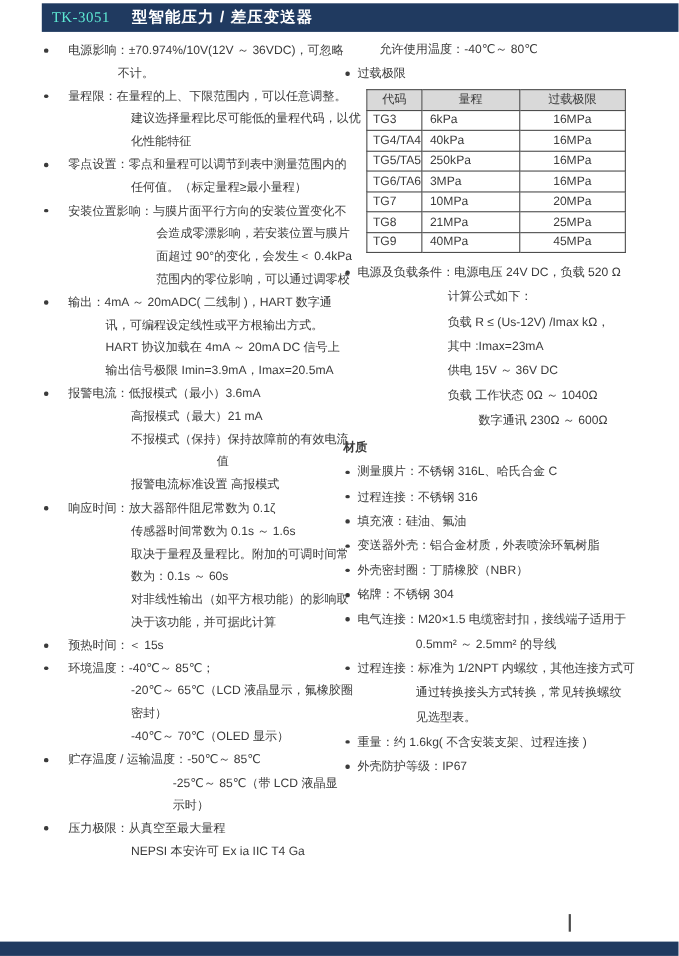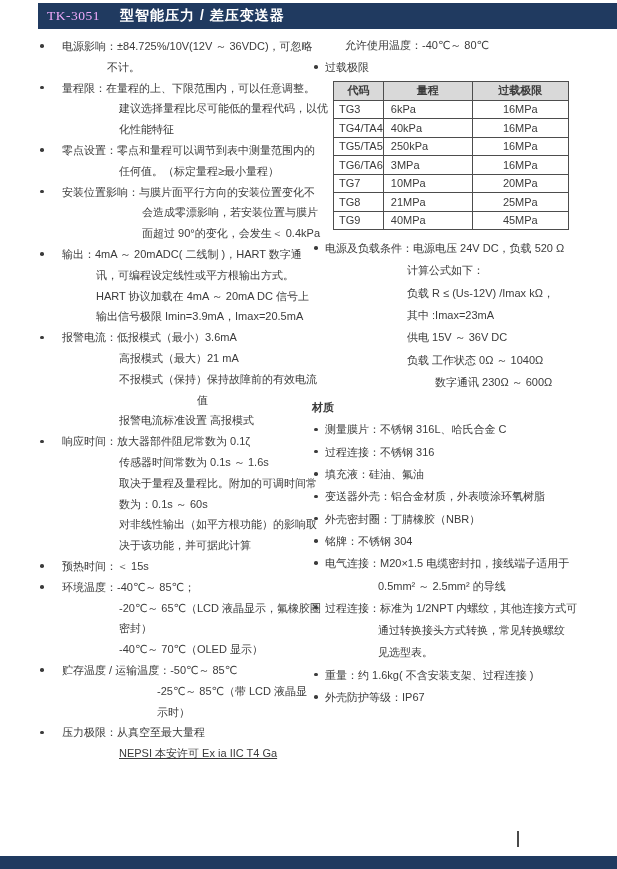--- a/index.html
+++ b/index.html
@@ -14,21 +14,21 @@
   #page-num{
     position:absolute;left:6px;top:1px;font-size:28px;font-weight:bold;
     color:var(--pagenum);letter-spacing:1px;margin-left:36px;
   }
   #header-bar{
     position:absolute;left:38px;top:3px;width:579px;height:26px;
     background:var(--navy);display:flex;align-items:center;
   }
   #header-model{
     font-family:"Liberation Serif","DejaVu Serif",serif;font-size:13.5px;
-    color:#f0abfc;margin-left:9px;letter-spacing:.5px;
+    color:#5eead4;margin-left:9px;letter-spacing:.5px;
   }
   #header-title{
     font-size:14px;font-weight:bold;color:#fff;margin-left:20px;letter-spacing:1px;
   }
   .col{position:absolute;}
   #col-left{left:40px;top:36px;width:292px;}
   #col-right{left:312px;top:34px;width:295px;}
   .line{position:relative;white-space:nowrap;font-size:11px;}
   #col-left .line{height:20.8px;line-height:20.8px;}
   #col-right .line{height:22.3px;line-height:22.3px;}
@@ -38,21 +38,21 @@
   }
   .txt{display:inline-block;}
   #overload-table{
     border-collapse:collapse;table-layout:fixed;margin:2px 0 7px 21px;
   }
   #overload-table th,#overload-table td{
     border:1px solid var(--tborder);font-size:11px;color:var(--text);padding:0;
     overflow:hidden;
   }
   #overload-table th{
-    background:var(--thbg);height:18px;text-align:center;font-weight:bold;
+    background:var(--thbg);height:18px;text-align:center;font-weight:normal;
   }
   #overload-table td{height:17.5px;}
   #overload-table td.c0{padding-left:5px;}
   #overload-table td.c1{padding-left:7px;}
   #overload-table td.c2{text-align:center;}
   #materials-header{margin-top:3px;}
   #materials-header .txt{font-weight:bold;}
   #page-tick{
     position:absolute;left:517px;top:831px;width:2px;height:16px;background:#4a4a4a;
   }
@@ -64,30 +64,31 @@
 <body>
 
 <div id="page-num">02</div>
 
 <div id="header-bar">
   <span id="header-model">TK-3051</span>
   <span id="header-title">型智能压力 / 差压变送器</span>
 </div>
 
 <div id="col-left" class="col">
-    <div class="line"><span class="bullet" style="left: 0px;"></span><span class="txt" style="margin-left: 22px;">电源影响：±84.725%/10V(12V ～ 36VDC)，可忽略</span></div>
+    <div class="line"><span class="bullet" style="left: 0px;"></span><span class="txt" style="margin-left: 22px;">电源影响：±70.974%/10V(12V ～ 36VDC)，可忽略</span></div>
     <div class="line"><span class="txt" style="margin-left: 67px;">不计。</span></div>
     <div class="line"><span class="bullet" style="left: 0px;"></span><span class="txt" style="margin-left: 22px;">量程限：在量程的上、下限范围内，可以任意调整。</span></div>
     <div class="line"><span class="txt" style="margin-left: 79px;">建议选择量程比尽可能低的量程代码，以优</span></div>
     <div class="line"><span class="txt" style="margin-left: 79px;">化性能特征</span></div>
     <div class="line"><span class="bullet" style="left: 0px;"></span><span class="txt" style="margin-left: 22px;">零点设置：零点和量程可以调节到表中测量范围内的</span></div>
     <div class="line"><span class="txt" style="margin-left: 79px;">任何值。（标定量程≥最小量程）</span></div>
     <div class="line"><span class="bullet" style="left: 0px;"></span><span class="txt" style="margin-left: 22px;">安装位置影响：与膜片面平行方向的安装位置变化不</span></div>
     <div class="line"><span class="txt" style="margin-left: 102px;">会造成零漂影响，若安装位置与膜片</span></div>
     <div class="line"><span class="txt" style="margin-left: 102px;">面超过 90°的变化，会发生＜ 0.4kPa</span></div>
+    <div class="line"><span class="txt" style="margin-left: 102px;">范围内的零位影响，可以通过调零校</span></div>
     <div class="line"><span class="bullet" style="left: 0px;"></span><span class="txt" style="margin-left: 22px;">输出：4mA ～ 20mADC( 二线制 )，HART 数字通</span></div>
     <div class="line"><span class="txt" style="margin-left: 56px;">讯，可编程设定线性或平方根输出方式。</span></div>
     <div class="line"><span class="txt" style="margin-left: 56px;">HART 协议加载在 4mA ～ 20mA DC 信号上</span></div>
     <div class="line"><span class="txt" style="margin-left: 56px;">输出信号极限 Imin=3.9mA，Imax=20.5mA</span></div>
     <div class="line"><span class="bullet" style="left: 0px;"></span><span class="txt" style="margin-left: 22px;">报警电流：低报模式（最小）3.6mA</span></div>
     <div class="line"><span class="txt" style="margin-left: 79px;">高报模式（最大）21 mA</span></div>
     <div class="line"><span class="txt" style="margin-left: 79px;">不报模式（保持）保持故障前的有效电流</span></div>
     <div class="line"><span class="txt" style="margin-left: 157px;">值</span></div>
     <div class="line"><span class="txt" style="margin-left: 79px;">报警电流标准设置 高报模式</span></div>
     <div class="line"><span class="bullet" style="left: 0px;"></span><span class="txt" style="margin-left: 22px;">响应时间：放大器部件阻尼常数为 0.1ζ</span></div>
@@ -98,21 +99,21 @@
     <div class="line"><span class="txt" style="margin-left: 79px;">决于该功能，并可据此计算</span></div>
     <div class="line"><span class="bullet" style="left: 0px;"></span><span class="txt" style="margin-left: 22px;">预热时间：＜ 15s</span></div>
     <div class="line"><span class="bullet" style="left: 0px;"></span><span class="txt" style="margin-left: 22px;">环境温度：-40℃～ 85℃；</span></div>
     <div class="line"><span class="txt" style="margin-left: 79px;">-20℃～ 65℃（LCD 液晶显示，氟橡胶圈</span></div>
     <div class="line"><span class="txt" style="margin-left: 79px;">密封）</span></div>
     <div class="line"><span class="txt" style="margin-left: 79px;">-40℃～ 70℃（OLED 显示）</span></div>
     <div class="line"><span class="bullet" style="left: 0px;"></span><span class="txt" style="margin-left: 22px;">贮存温度 / 运输温度：-50℃～ 85℃</span></div>
     <div class="line"><span class="txt" style="margin-left: 117px;">-25℃～ 85℃（带 LCD 液晶显</span></div>
     <div class="line"><span class="txt" style="margin-left: 117px;">示时）</span></div>
     <div class="line"><span class="bullet" style="left: 0px;"></span><span class="txt" style="margin-left: 22px;">压力极限：从真空至最大量程</span></div>
-    <div class="line"><span class="txt" style="margin-left: 79px; text-decoration: underline;">NEPSI 本安许可  Ex ia IIC T4 Ga</span></div>
+    <div class="line"><span class="txt" style="margin-left: 79px;">NEPSI 本安许可  Ex ia IIC T4 Ga</span></div>
   </div>
 
 <div id="col-right" class="col">
   <div id="pre-lines">
       <div class="line"><span class="txt" style="margin-left: 33px;">允许使用温度：-40℃～ 80℃</span></div>
       <div class="line"><span class="bullet" style="left: 2px;"></span><span class="txt" style="margin-left: 13px;">过载极限</span></div>
     </div>
 
   <table id="overload-table">
     <colgroup>

